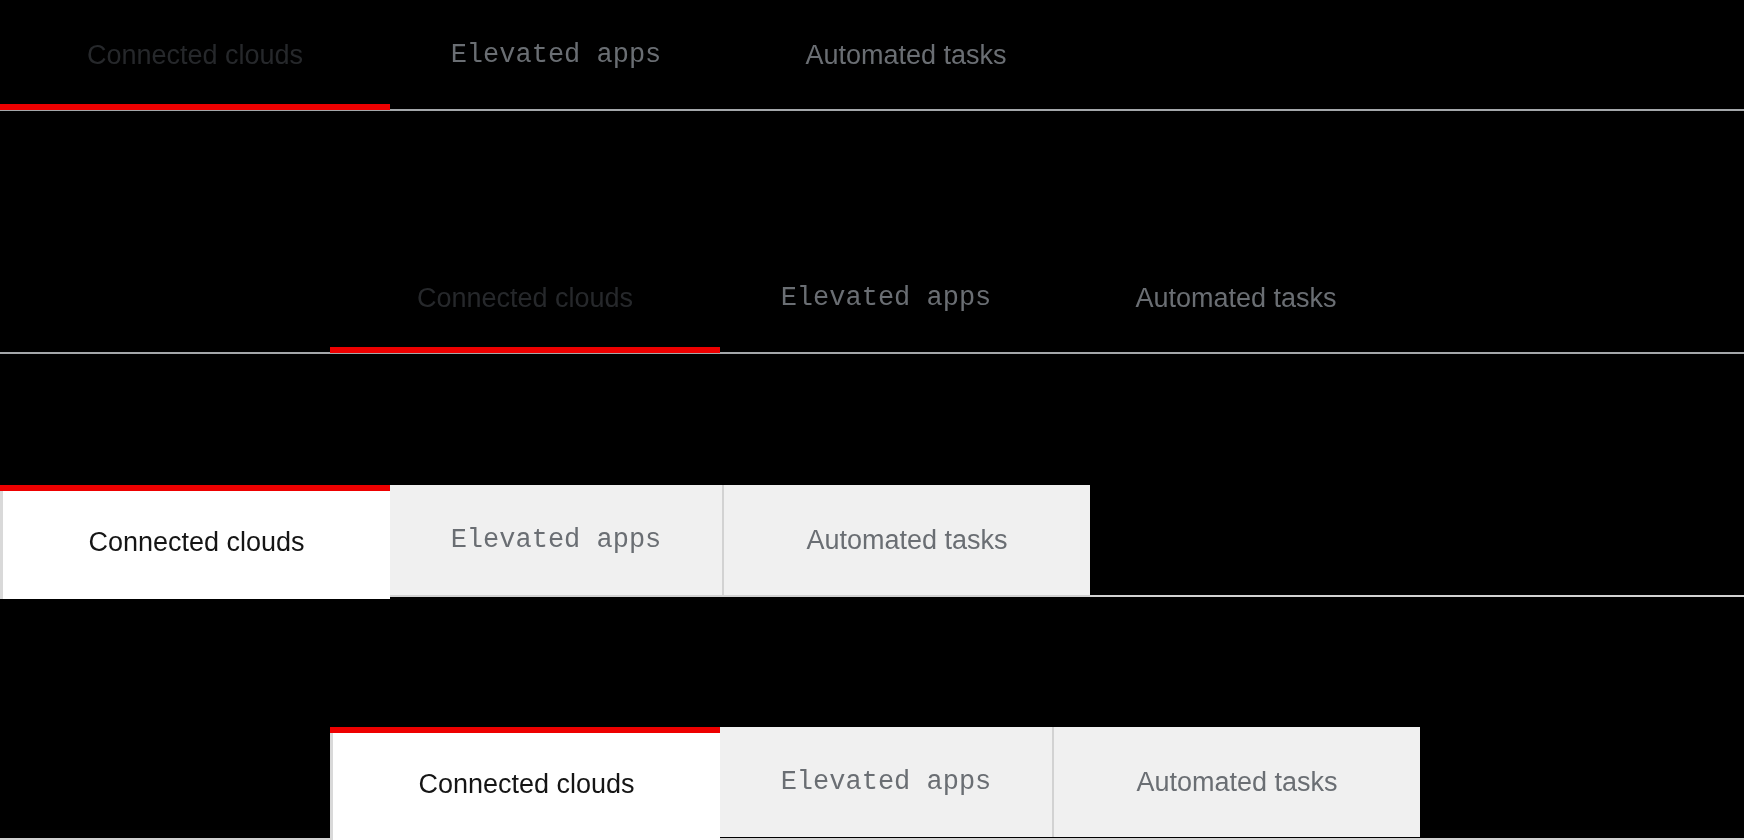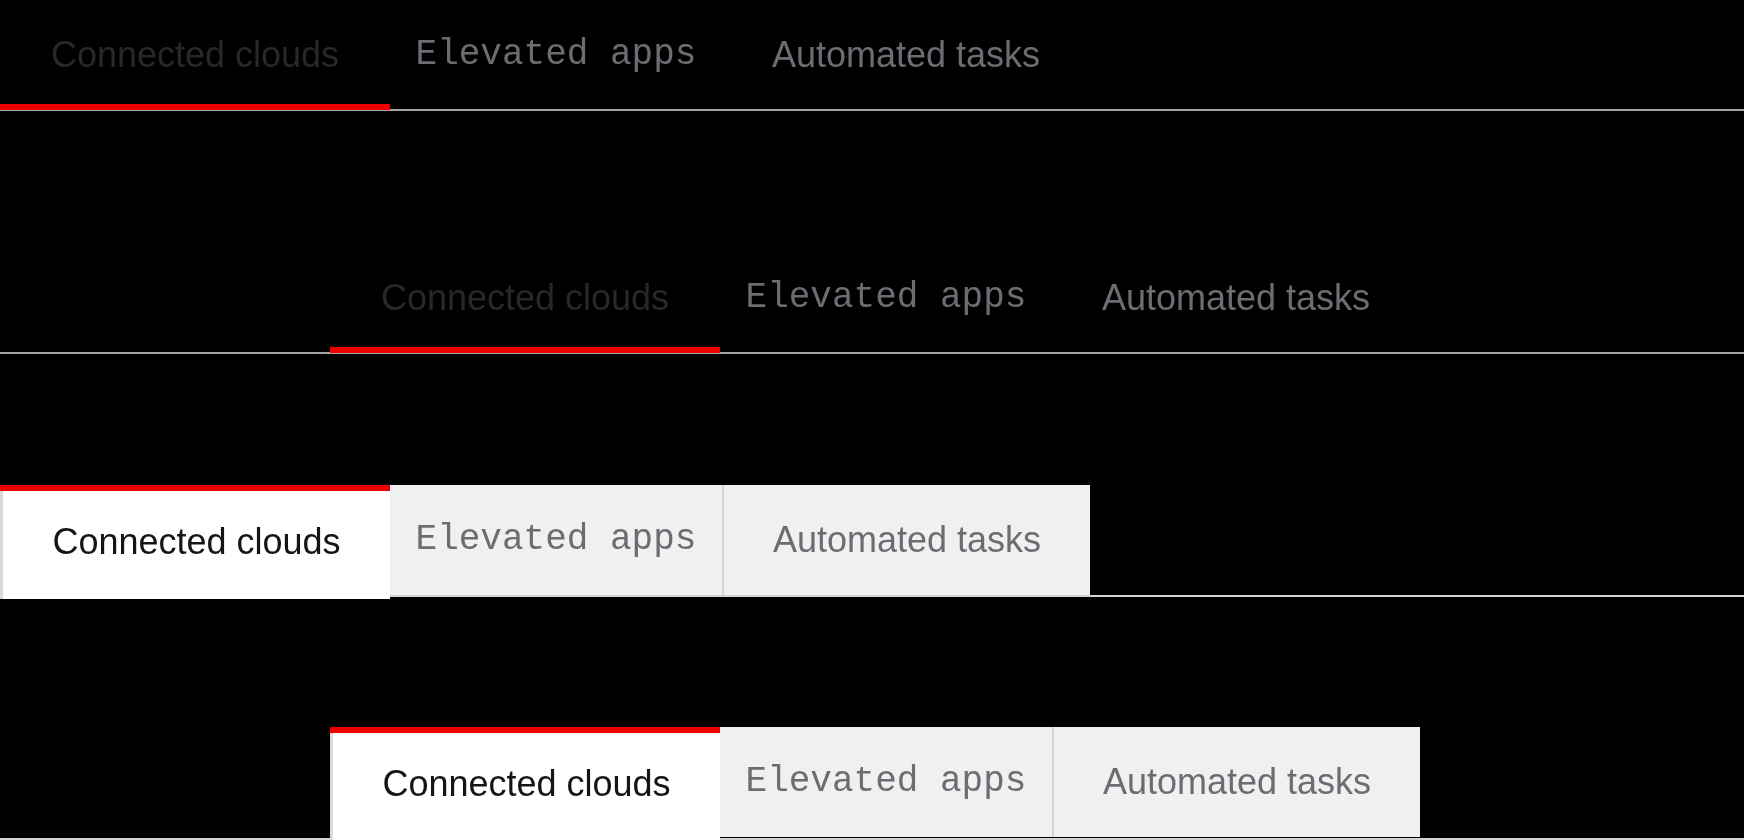--- a/index.html
+++ b/index.html
@@ -18,21 +18,21 @@
   #bl4{top:838px;}
 
   .tab-group{position:absolute;display:flex;align-items:flex-start;z-index:2;}
   #g1{left:0;top:0;}
   #g2{left:330px;top:243px;}
   #g3{left:0;top:485px;}
   #g4{left:330px;top:727px;}
 
   .tab{
     position:relative;display:flex;align-items:center;justify-content:center;
-    font-size:36px;line-height:1;letter-spacing:0;cursor:pointer;box-sizing:border-box;
+    font-size:27px;line-height:1;letter-spacing:0;cursor:pointer;box-sizing:border-box;
   }
   .w1{width:390px;}
   .w2{width:332px;font-family:Liberation Mono, monospace;}
   .w3{width:368px;text-align:right;}
 
   
   .underline .tab{height:110px;background:transparent;color:#6a6e73;}
   .underline .tab.active{color:#26282b;}
   .underline .indicator{
     position:absolute;left:0;bottom:0;width:100%;height:6px;background:#ee0000;z-index:3;

